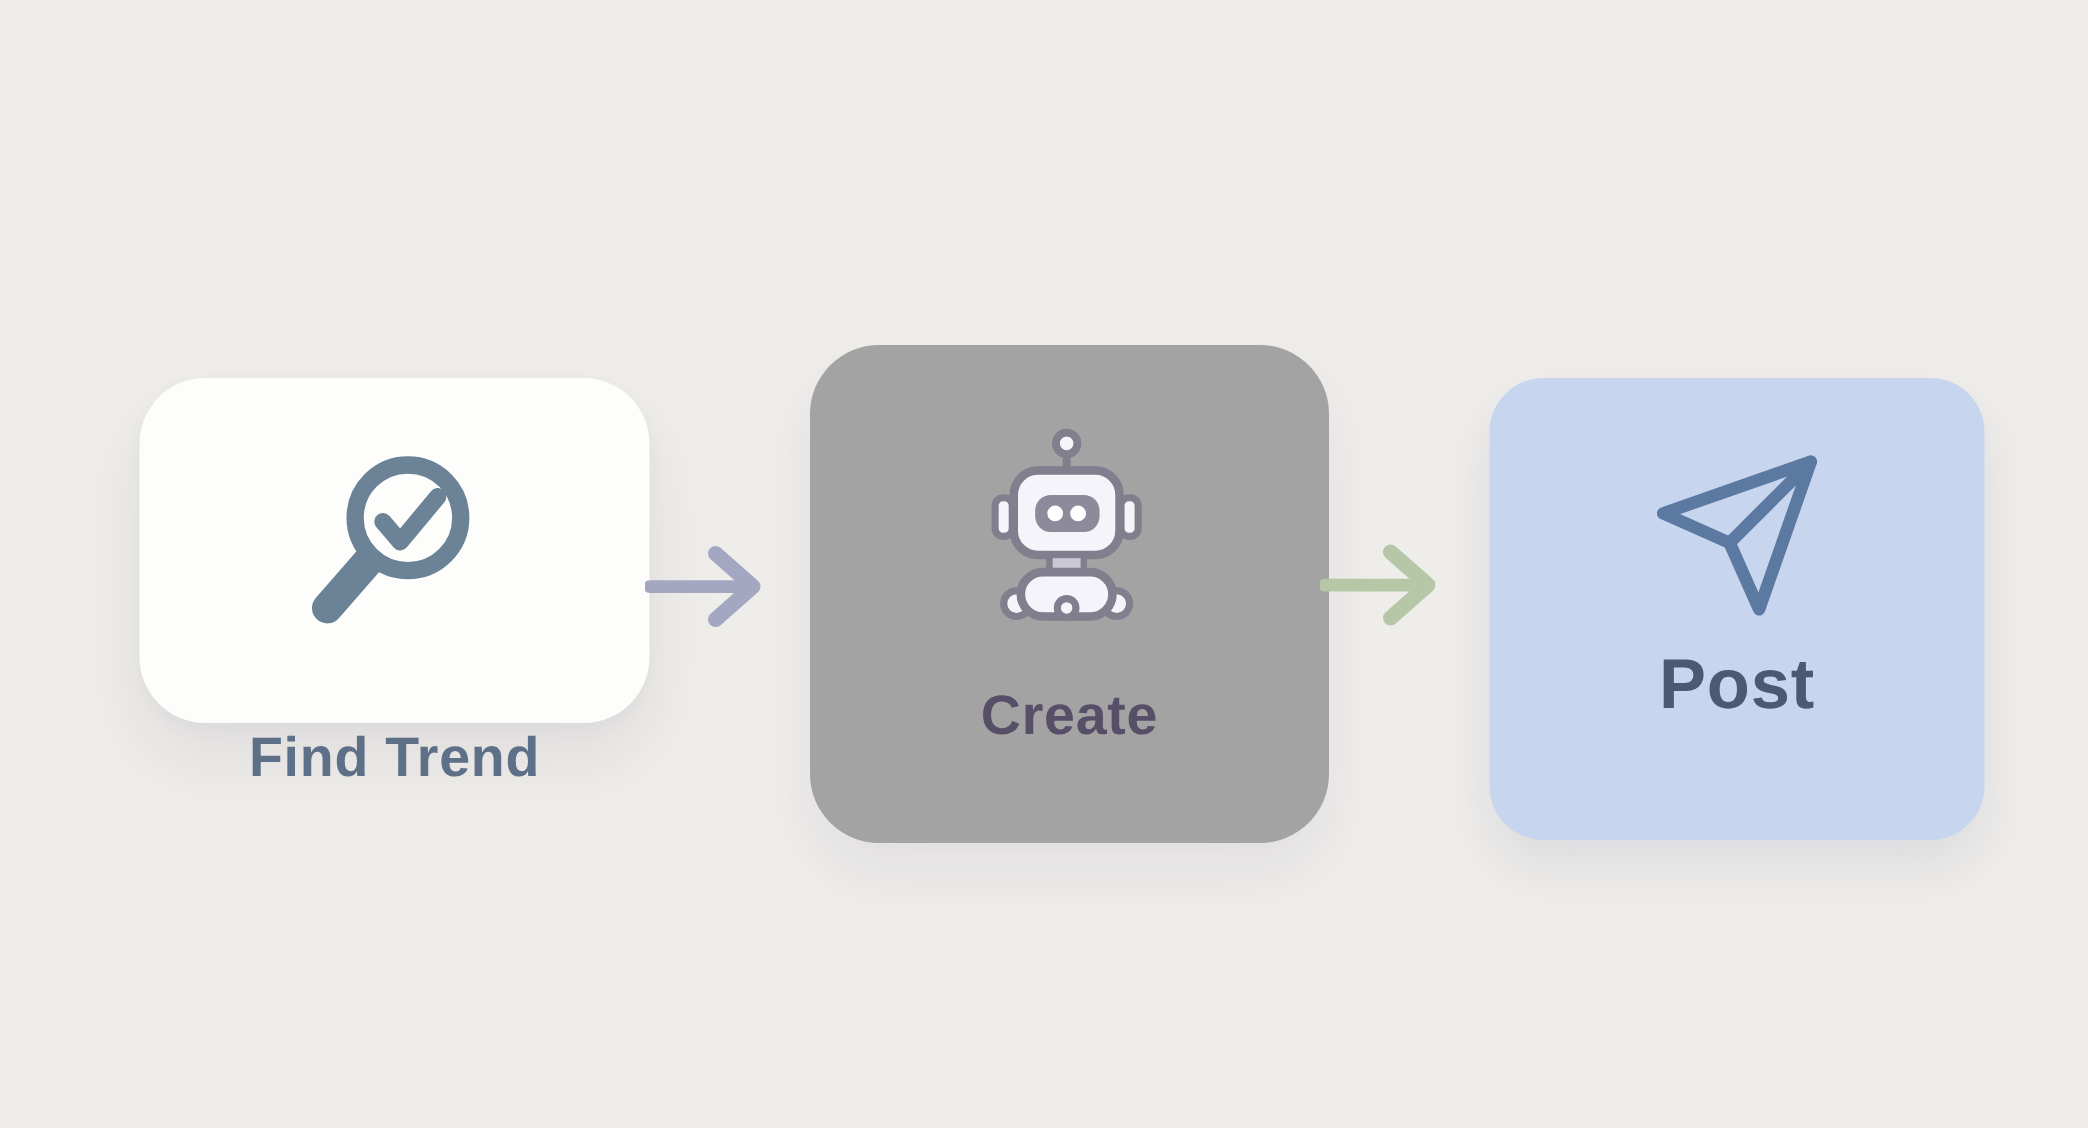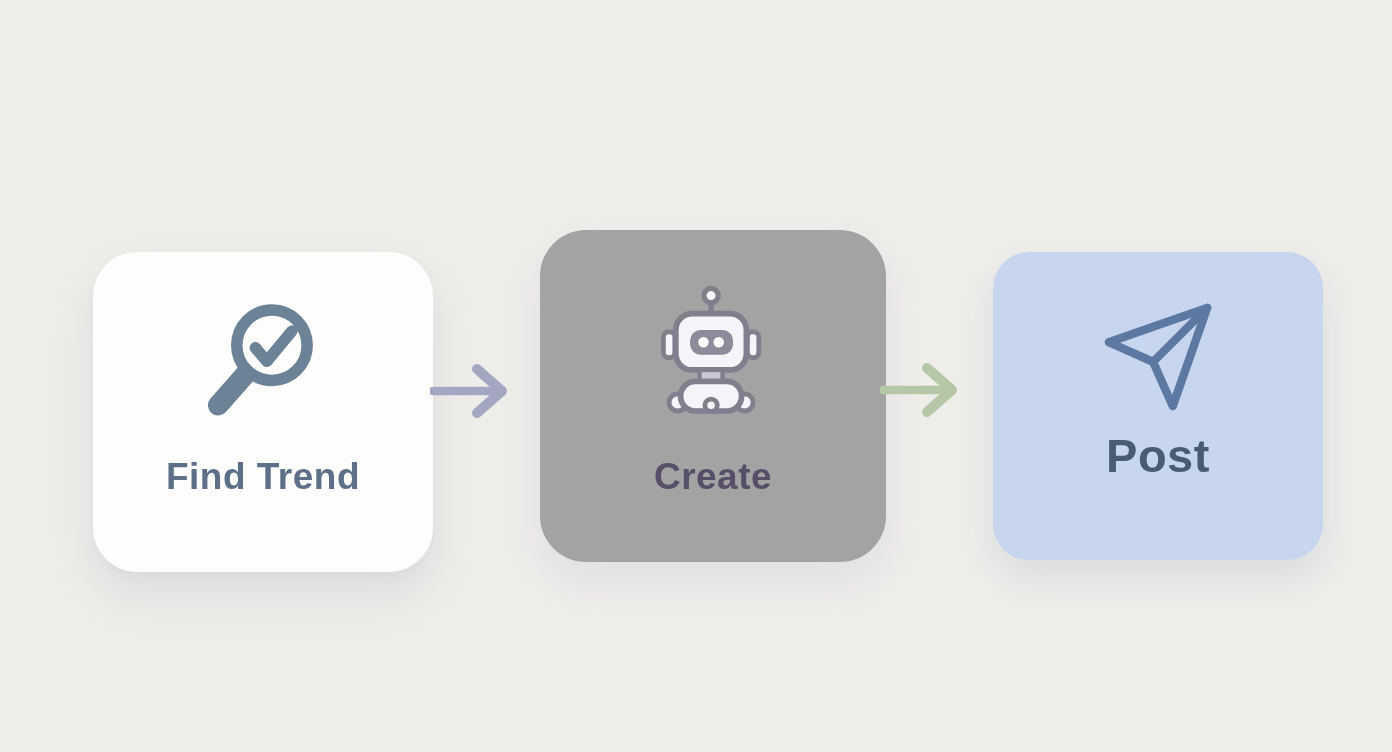--- a/index.html
+++ b/index.html
@@ -24,24 +24,25 @@
   .card .label {
     font-weight: 700;
     letter-spacing: 0.5px;
     line-height: 1;
     white-space: nowrap;
   }
   .card-find-trend {
     left: 93px;
     top: 252px;
     width: 340px;
-    height: 320px;
+    height: 230px;
     border-radius: 44px;
     padding-top: 42px;
     box-shadow: 0 24px 44px rgba(120, 120, 140, 0.13), 0 4px 10px rgba(120,120,140,0.05);
+    gap: 28px;
   }
   .card-find-trend .icon-wrap { width: 128px; height: 128px; }
   .card-find-trend .label { margin-top: 36px; font-size: 37px; }
 
   .card-create {
     left: 540px;
     top: 230px;
     width: 346px;
     height: 332px;
     border-radius: 46px;

